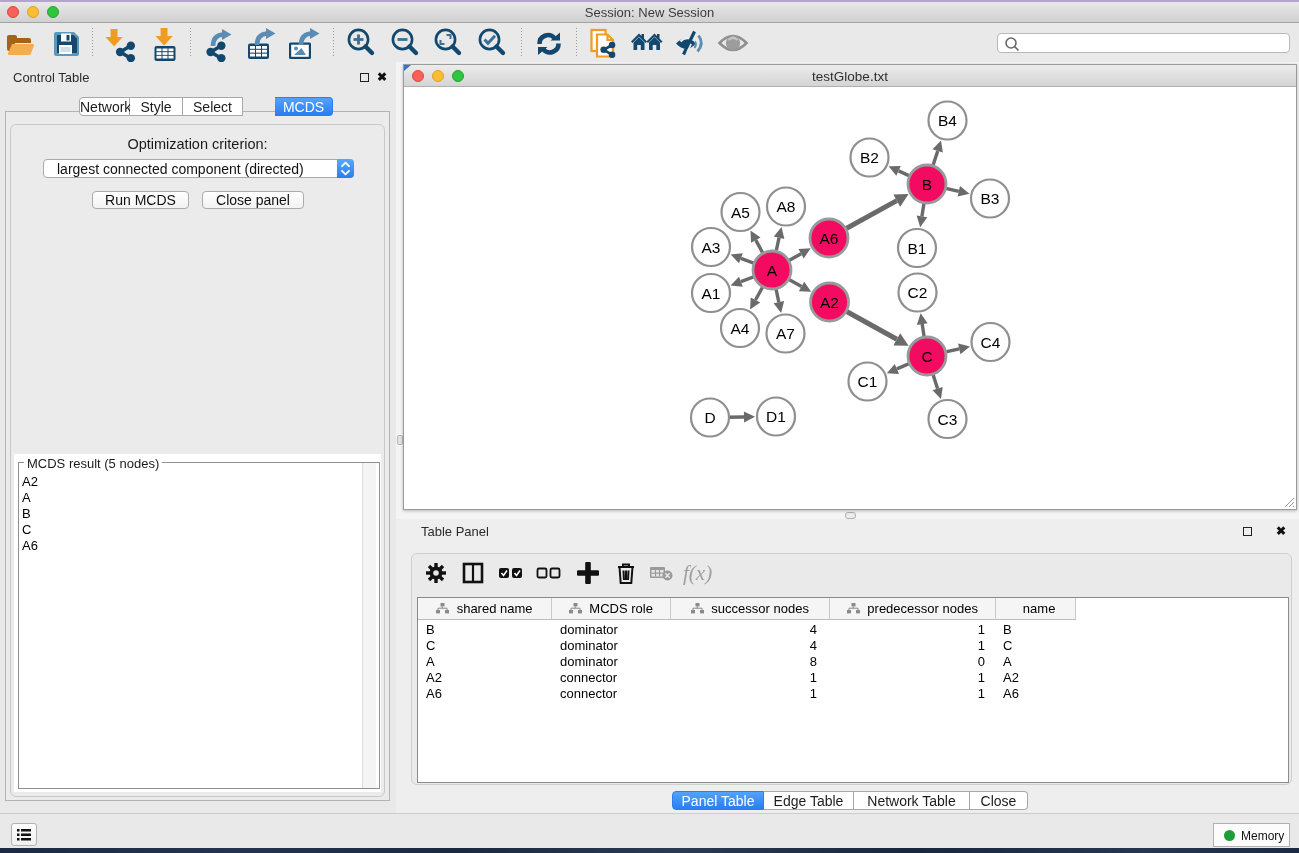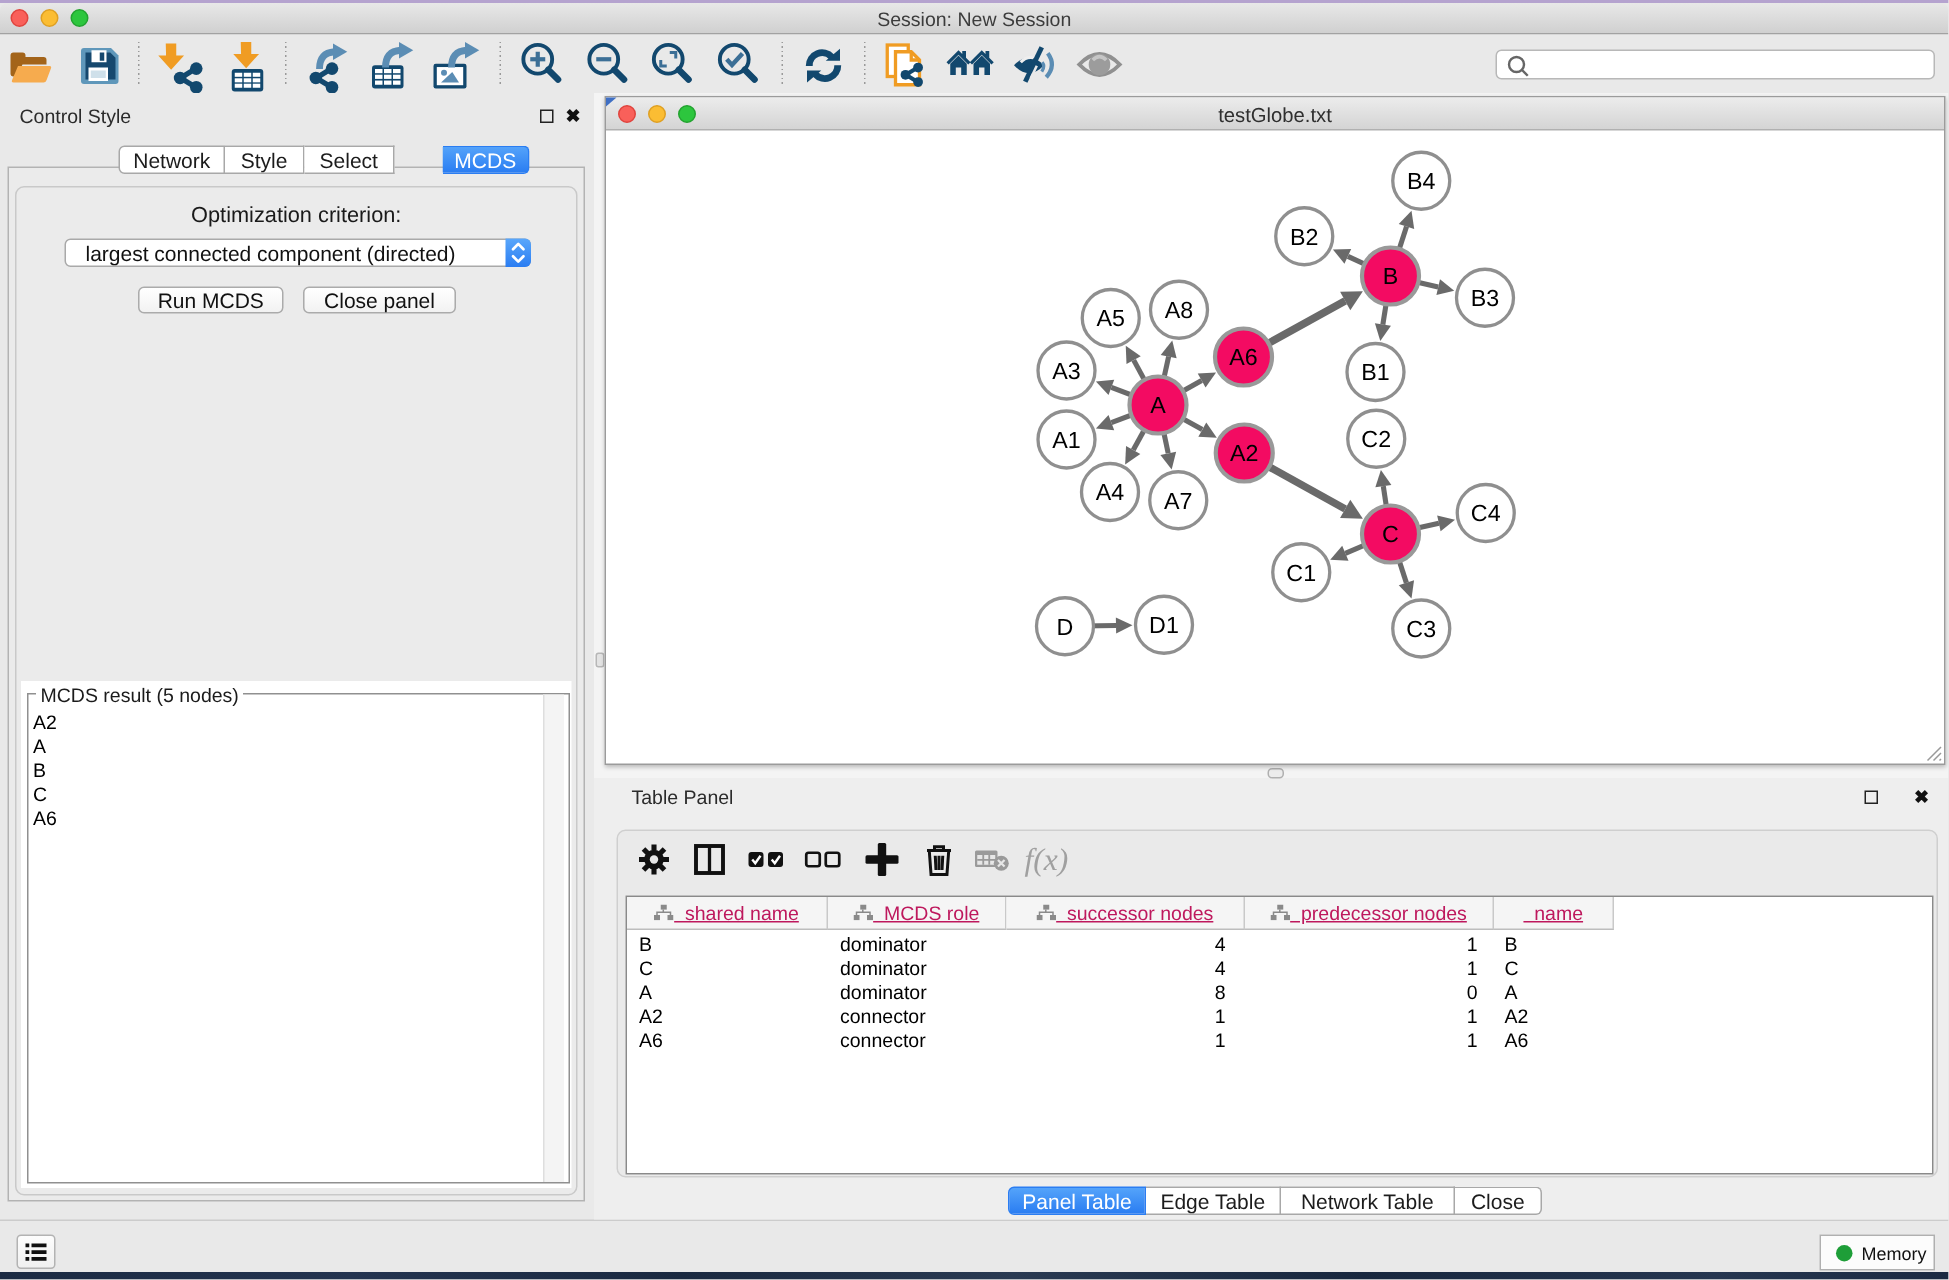--- a/index.html
+++ b/index.html
@@ -53,21 +53,21 @@
 #netwin { left:403px; top:64px; width:894px; height:446px; background:#fff; border:1px solid #9b9b9b; box-shadow:0 1px 3px rgba(0,0,0,0.25); }
 #nw-title { position:absolute; left:0; top:0; width:100%; height:22px; background:linear-gradient(#ececec,#d4d4d4); border-bottom:1px solid #b0b0b0; }
 #nw-title .title { position:absolute; left:0; right:0; top:4px; text-align:center; font-size:13.5px; color:#2f2f2f; }
 #nw-corner { position:absolute; left:0; top:0; width:0; height:0; border-top:6px solid #3f6fc4; border-right:7px solid transparent; z-index:6; }
 #graph text { font-size:15.5px; fill:#000; }
 #grip { position:absolute; right:1px; bottom:1px; width:12px; height:12px; }
 
 #tp-title { left:421px; top:524px; font-size:13px; color:#2b2b2b; }
 #tp-box { left:411px; top:553px; width:881px; height:232px; border:1px solid #cfcfcf; border-radius:6px; background:#eaeaea; }
 #tp-table { left:417px; top:597px; width:872px; height:186px; background:#fff; border:1px solid #8a8a8a; }
-.th { position:absolute; top:0; height:22px; background:#f5f5f5; border-right:1px solid #c9c9c9; border-bottom:1px solid #bdbdbd; font-size:13px; color:#be185d; text-align:center; line-height:21px;text-decoration:underline; }
+.th { position:absolute; top:0; height:22px; background:#f5f5f5; border-right:1px solid #c9c9c9; border-bottom:1px solid #bdbdbd; font-size:13px; color:#000000; text-align:center; line-height:21px; }
 .cell { position:absolute; font-size:13px; color:#000; }
 #tp-tabs { left:672px; top:791px; }
 </style>
 </head>
 <body>
 <div class="abs" id="desktop-top"></div>
 <div class="abs" id="titlebar">
   <div class="tl r" style="left:7px;"></div>
   <div class="tl y" style="left:27px;"></div>
   <div class="tl g" style="left:47px;"></div>
@@ -237,27 +237,27 @@
 <div class="tsep" style="left:521px;"></div>
 <div class="tsep" style="left:576px;"></div>
 <div id="searchbox">
       <svg width="18" height="18" style="position:absolute;left:5px;top:1px;" viewBox="0 0 18 18">
         <circle cx="8" cy="8" r="5" fill="none" stroke="#666" stroke-width="1.6"></circle>
         <line x1="11.5" y1="11.5" x2="15.5" y2="15.5" stroke="#666" stroke-width="1.6"></line>
       </svg>
     </div>
   </div>
 
-<div class="abs" id="cp-title">Control Style</div>
+<div class="abs" id="cp-title">Control Table</div>
 <div class="winbtn-sq" style="left:360px; top:73px;"></div>
 <div class="winbtn-x" style="left:377px; top:70px;">✖</div>
 <div class="abs" id="cp-outer"></div>
 <div class="abs" id="cp-inner"></div>
 <div class="tabbar" id="cp-tabs">
-  <div class="tab first" style="width:71px;">Network</div>
+  <div class="tab first" style="width:51px;">Network</div>
   <div class="tab" style="width:53px;">Style</div>
   <div class="tab" style="width:60px;">Select</div>
   <div class="tab last sel" style="width:58px;margin-left:32px;">MCDS</div>
 </div>
 <div class="abs" id="opt-label">Optimization criterion:</div>
 <div class="abs" id="combo">
   <div class="txt">largest connected component (directed)</div>
   <div class="step"><svg width="17" height="19" viewBox="0 0 17 19">
         <path d="M5 7.2 L8.5 3.6 L12 7.2" fill="none" stroke="#fff" stroke-width="1.8" stroke-linecap="round" stroke-linejoin="round"></path>
         <path d="M5 11.8 L8.5 15.4 L12 11.8" fill="none" stroke="#fff" stroke-width="1.8" stroke-linecap="round" stroke-linejoin="round"></path>

